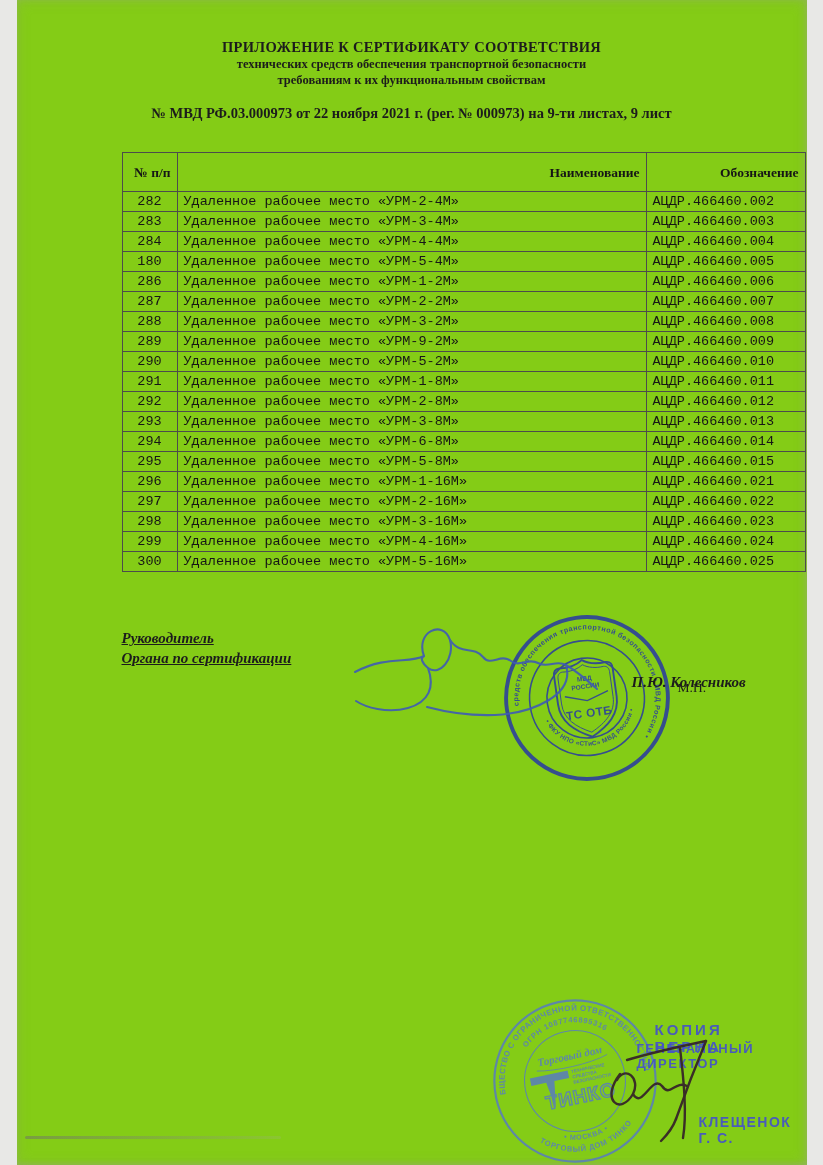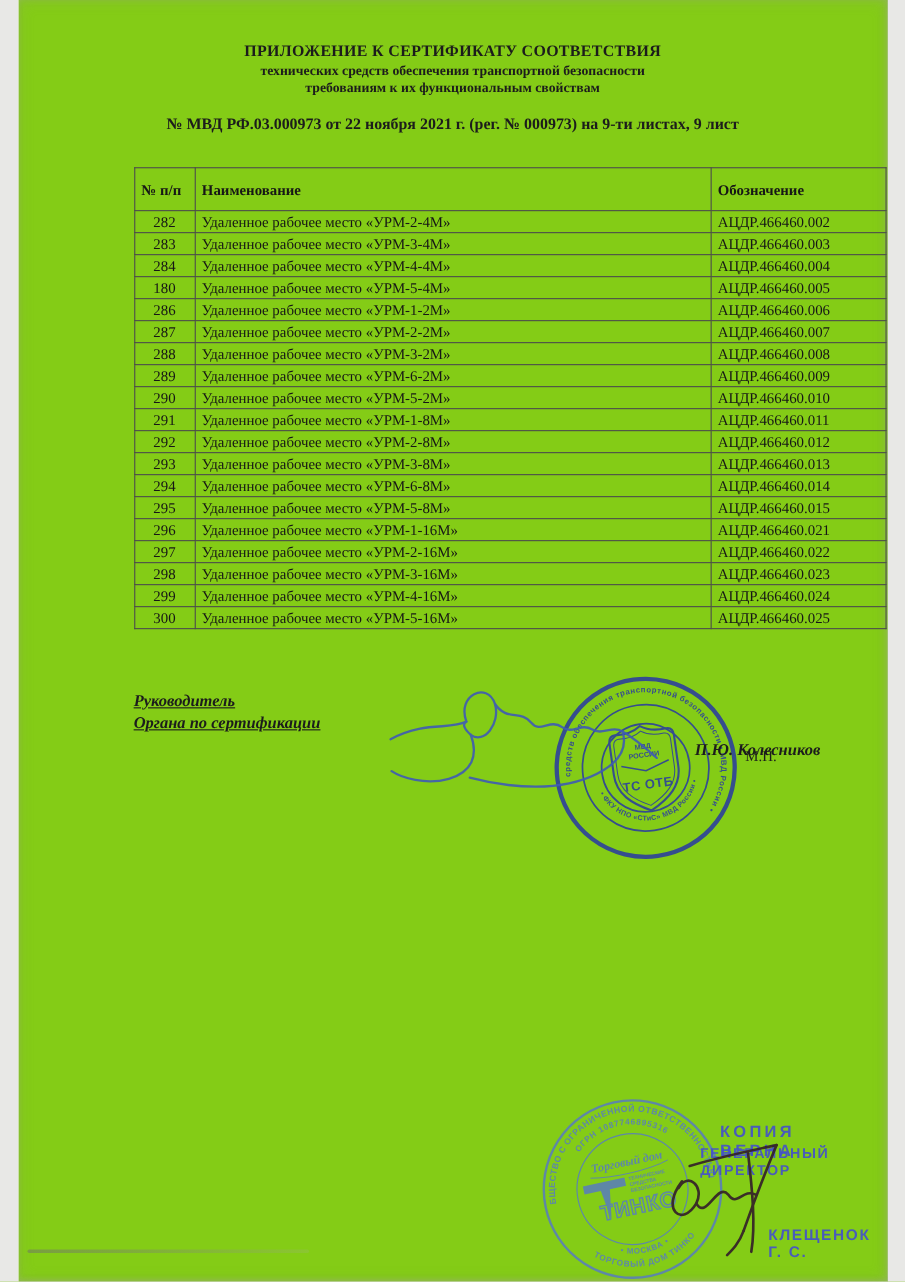--- a/index.html
+++ b/index.html
@@ -30,22 +30,22 @@
   
   table.items{
     position:absolute;left:105px;top:152px;width:644px;
     border-collapse:collapse;table-layout:fixed;
     font-size:13.5px;color:#161616;
   }
   table.items th, table.items td{
     border:1px solid var(--table-border);
     padding:0 6px;overflow:hidden;white-space:nowrap;
   }
-  table.items thead th{height:38px;font-weight:700;text-align:left;font-size:13.5px;line-height:15px;}
-  table.items tbody tr{height:20px;}
+  table.items thead th{height:38px;font-weight:700;text-align:right;font-size:13.5px;line-height:15px;}
+  table.items tbody tr{height:20px;font-family:Liberation Mono, monospace;}
   td.c-num{width:42px;text-align:center;padding:0 2px;}
   td.c-name{width:456px;text-align:left;}
   td.c-code{width:146px;text-align:left;padding-left:9px;}
   th.h-num{width:42px;padding:0 2px;white-space:normal;}
   th.h-name{width:456px;}
   th.h-code{width:146px;}
   
   .role-block{position:absolute;left:105px;top:628px;font-size:15px;font-weight:700;font-style:italic;line-height:20px;text-decoration:underline;}
   .signer-name{position:absolute;left:615px;top:674px;font-size:15px;font-weight:700;font-style:italic;z-index:5;}
   .seal-mark{position:absolute;left:661px;top:680px;font-size:13.5px;z-index:5;}
@@ -129,21 +129,21 @@
     </tr>
 
     <tr>
       <td class="c-num">288</td>
       <td class="c-name">Удаленное рабочее место «УРМ-3-2М»</td>
       <td class="c-code">АЦДР.466460.008</td>
     </tr>
 
     <tr>
       <td class="c-num">289</td>
-      <td class="c-name">Удаленное рабочее место «УРМ-6-2М»</td>
+      <td class="c-name">Удаленное рабочее место «УРМ-9-2М»</td>
       <td class="c-code">АЦДР.466460.009</td>
     </tr>
 
     <tr>
       <td class="c-num">290</td>
       <td class="c-name">Удаленное рабочее место «УРМ-5-2М»</td>
       <td class="c-code">АЦДР.466460.010</td>
     </tr>
 
     <tr>

